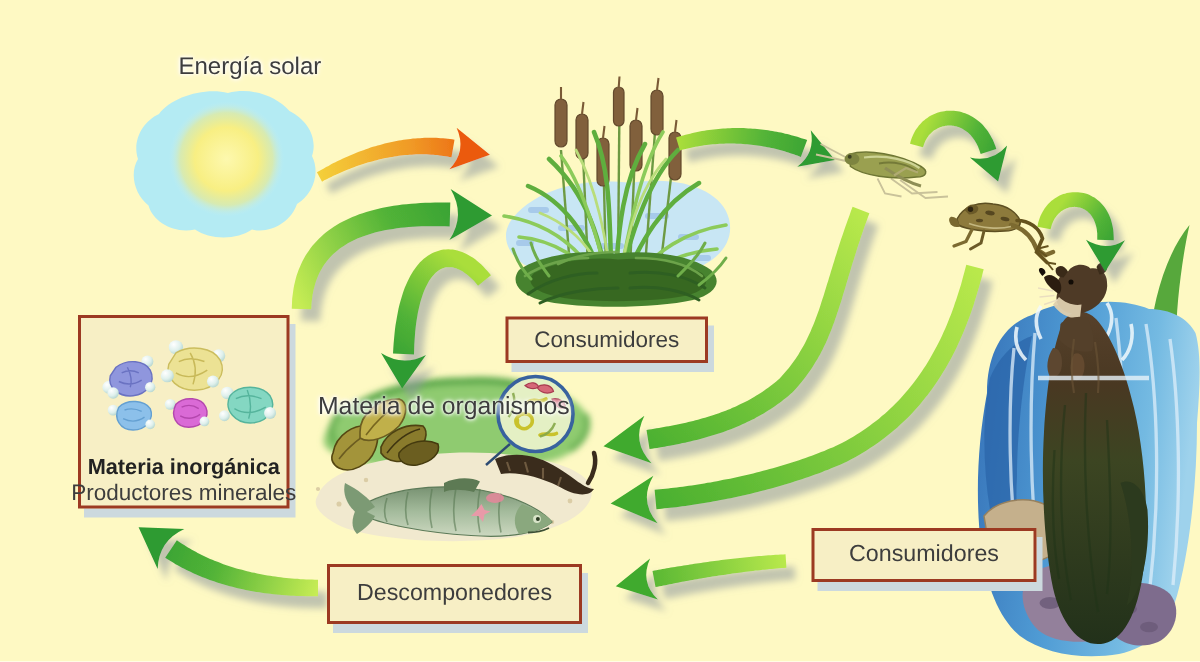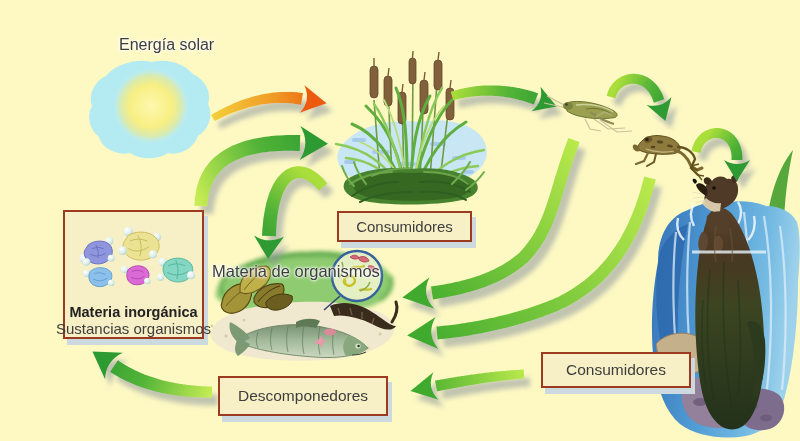--- a/index.html
+++ b/index.html
@@ -10,21 +10,21 @@
   .lbl.halo{text-shadow:0 0 2px #fff,0 0 3px #fff,0 0 4px #fff;}
   .lbl.bold{font-weight:bold;color:#2e2e2e;font-size:16.5px;}
   .box{position:absolute;background:#f7efc5;border:2.5px solid #9c3a22;
        box-shadow:4px 6px 0 #ccd9de;
        display:flex;align-items:center;justify-content:center;
        color:#3d3d3d;box-sizing:border-box;}
   #box-productores{left:337px;top:211px;width:135px;height:31px;font-size:15px;}
   #box-consumidores{left:541px;top:352px;width:150px;height:36px;font-size:15.5px;}
   #box-descomponedores{left:218px;top:376px;width:170px;height:40px;font-size:15.5px;}
   #box-inorganica{left:52px;top:210px;width:141px;height:129px;flex-direction:column;
-                  justify-content:flex-start;padding-top:8px;margin-left:11px;}
+                  justify-content:flex-start;padding-top:8px;}
   #box-inorganica .t1{font-weight:bold;color:#222;font-size:14.5px;margin-top:4px;white-space:nowrap;}
   #box-inorganica .t2{color:#3d3d3d;font-size:15px;margin-top:0px;white-space:nowrap;}
   #lbl-energia{left:119px;top:36px;}
   #lbl-organica{left:331px;top:147px;}
   #lbl-restos{left:212px;top:262px;font-size:16.5px;}
 </style>
 </head>
 <body>
 
 <div id="stage">
@@ -488,15 +488,15 @@
  </g>
  <g>
   <circle cx="98" cy="42" r="4.4" fill="url(#mshine)"></circle>
   <path d="M100,44 C106,36 122,36 128,44 C133,52 127,62 116,63 C104,64 95,54 100,44 Z" fill="#84d7c2" stroke="#55b49c" stroke-width="1"></path>
   <path d="M104,46 q8,-4 18,0 M103,53 q10,6 22,-1 M112,40 q4,10 1,20" stroke="#55b49c" stroke-width="1" fill="none"></path>
   <circle cx="128" cy="56" r="4.2" fill="url(#mshine)"></circle>
           <circle cx="96" cy="58" r="3.8" fill="url(#mshine)"></circle>
  </g>
 </svg>
   <div class="t1">Materia inorgánica</div>
-  <div class="t2">Sustancias organismos</div>
+  <div class="t2">Productores minerales</div>
 </div>
 </div>
 
 </body></html>

